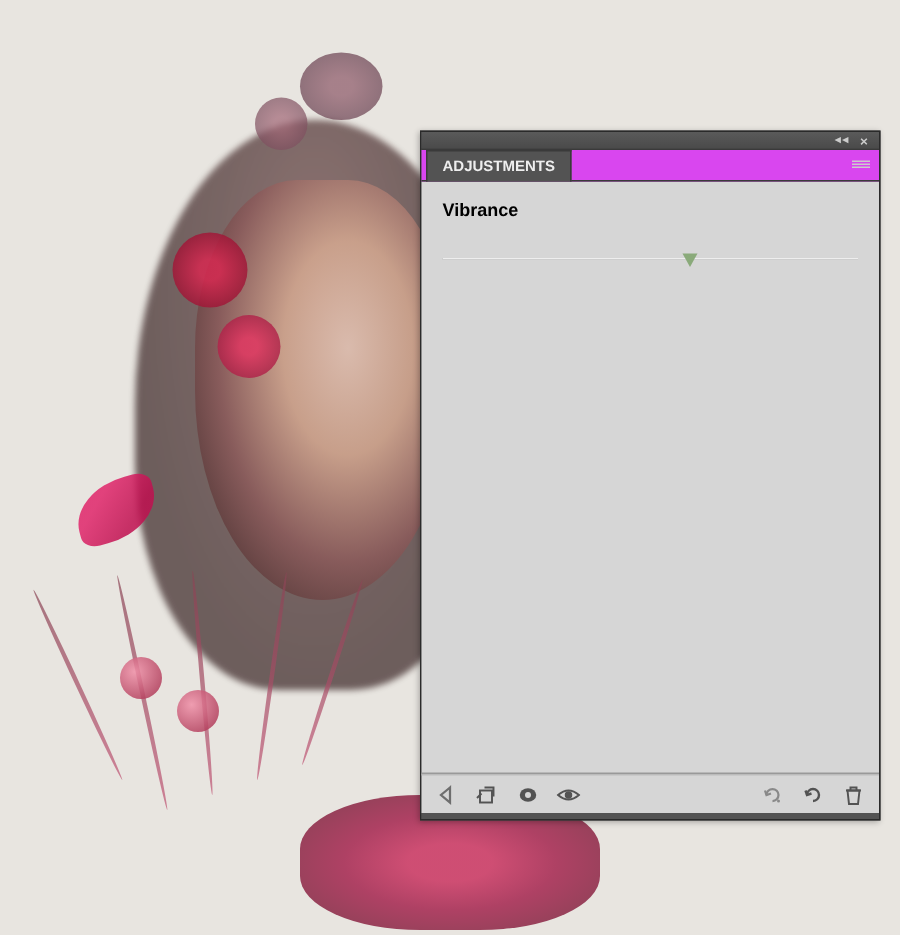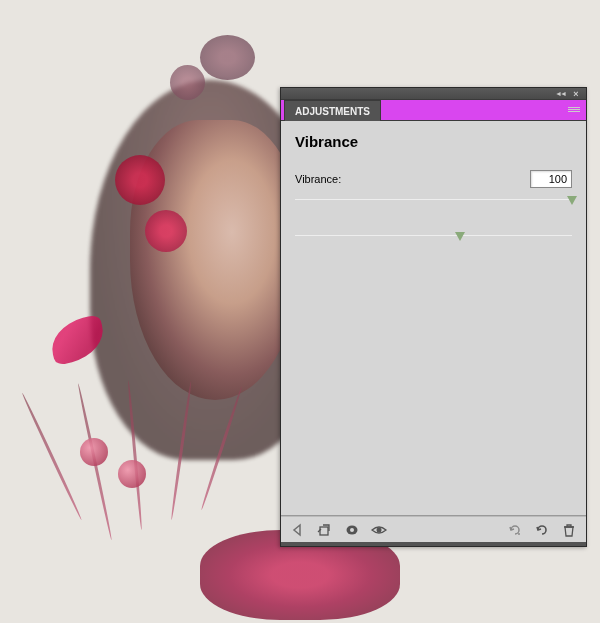--- a/index.html
+++ b/index.html
@@ -191,21 +191,21 @@
       height: 1px;
       background: #ccc;
     }
     .panel-body {
       background: #d6d6d6;
       padding: 12px 14px 10px 14px;
       min-height: 395px;
       border-bottom: 1px solid #999;
     }
     .adj-title {
-      font-size: 15px;
+      font-size: 12px;
       font-weight: bold;
       color: #000;
       margin-bottom: 20px;
     }
     .slider-block {
       margin-bottom: 22px;
     }
     .slider-row {
       display: flex;
       justify-content: space-between;
@@ -320,30 +320,20 @@
     <div class="panel-menu">
       <span></span>
         <span></span>
         <span></span>
     </div>
   </div>
 
   <div class="panel-body">
     <div class="adj-title">Vibrance</div>
 
-    <div class="slider-block">
-      <div class="slider-row">
-        <span class="slider-label">Vibrance:</span>
-        <input class="slider-value" value="100" style="">
-      </div>
-      <div class="slider-track">
-        <div class="slider-line"></div>
-        <div class="slider-thumb" style="left:100%;"></div>
-      </div>
-    </div>
 
     <div class="slider-block">
       <div class="slider-track">
         <div class="slider-line"></div>
         <div class="slider-thumb" style="left:59.5%;"></div>
       </div>
     </div>
   </div>
 
   <div class="panel-footer">

